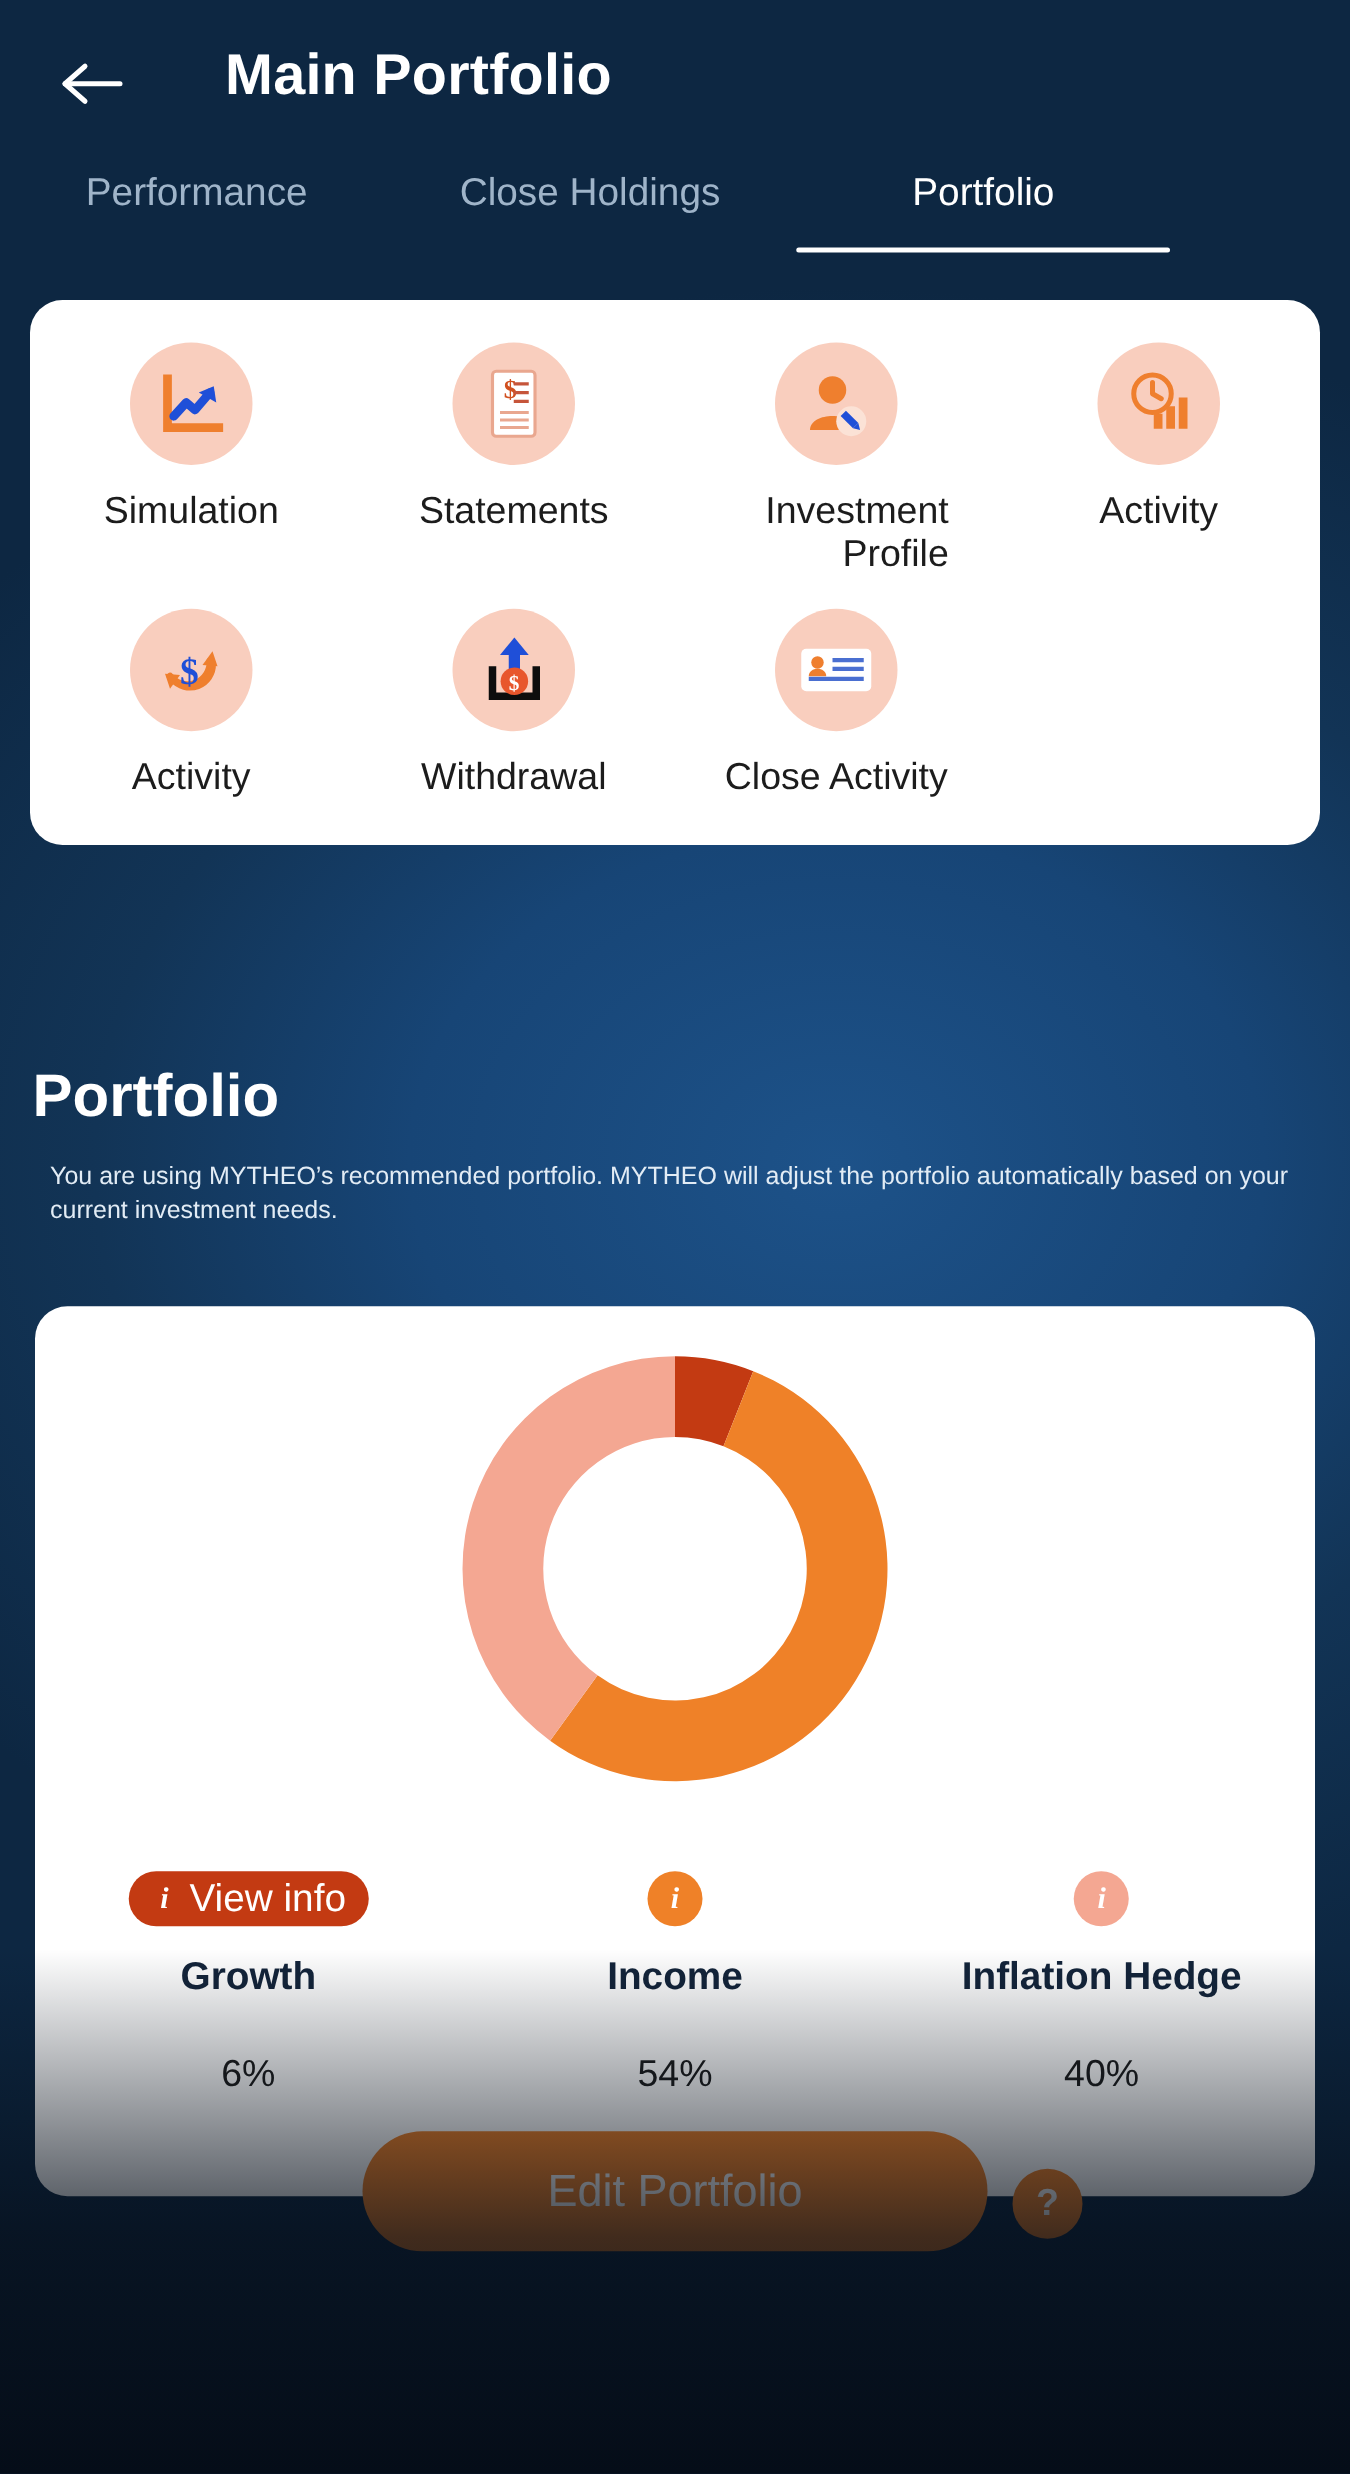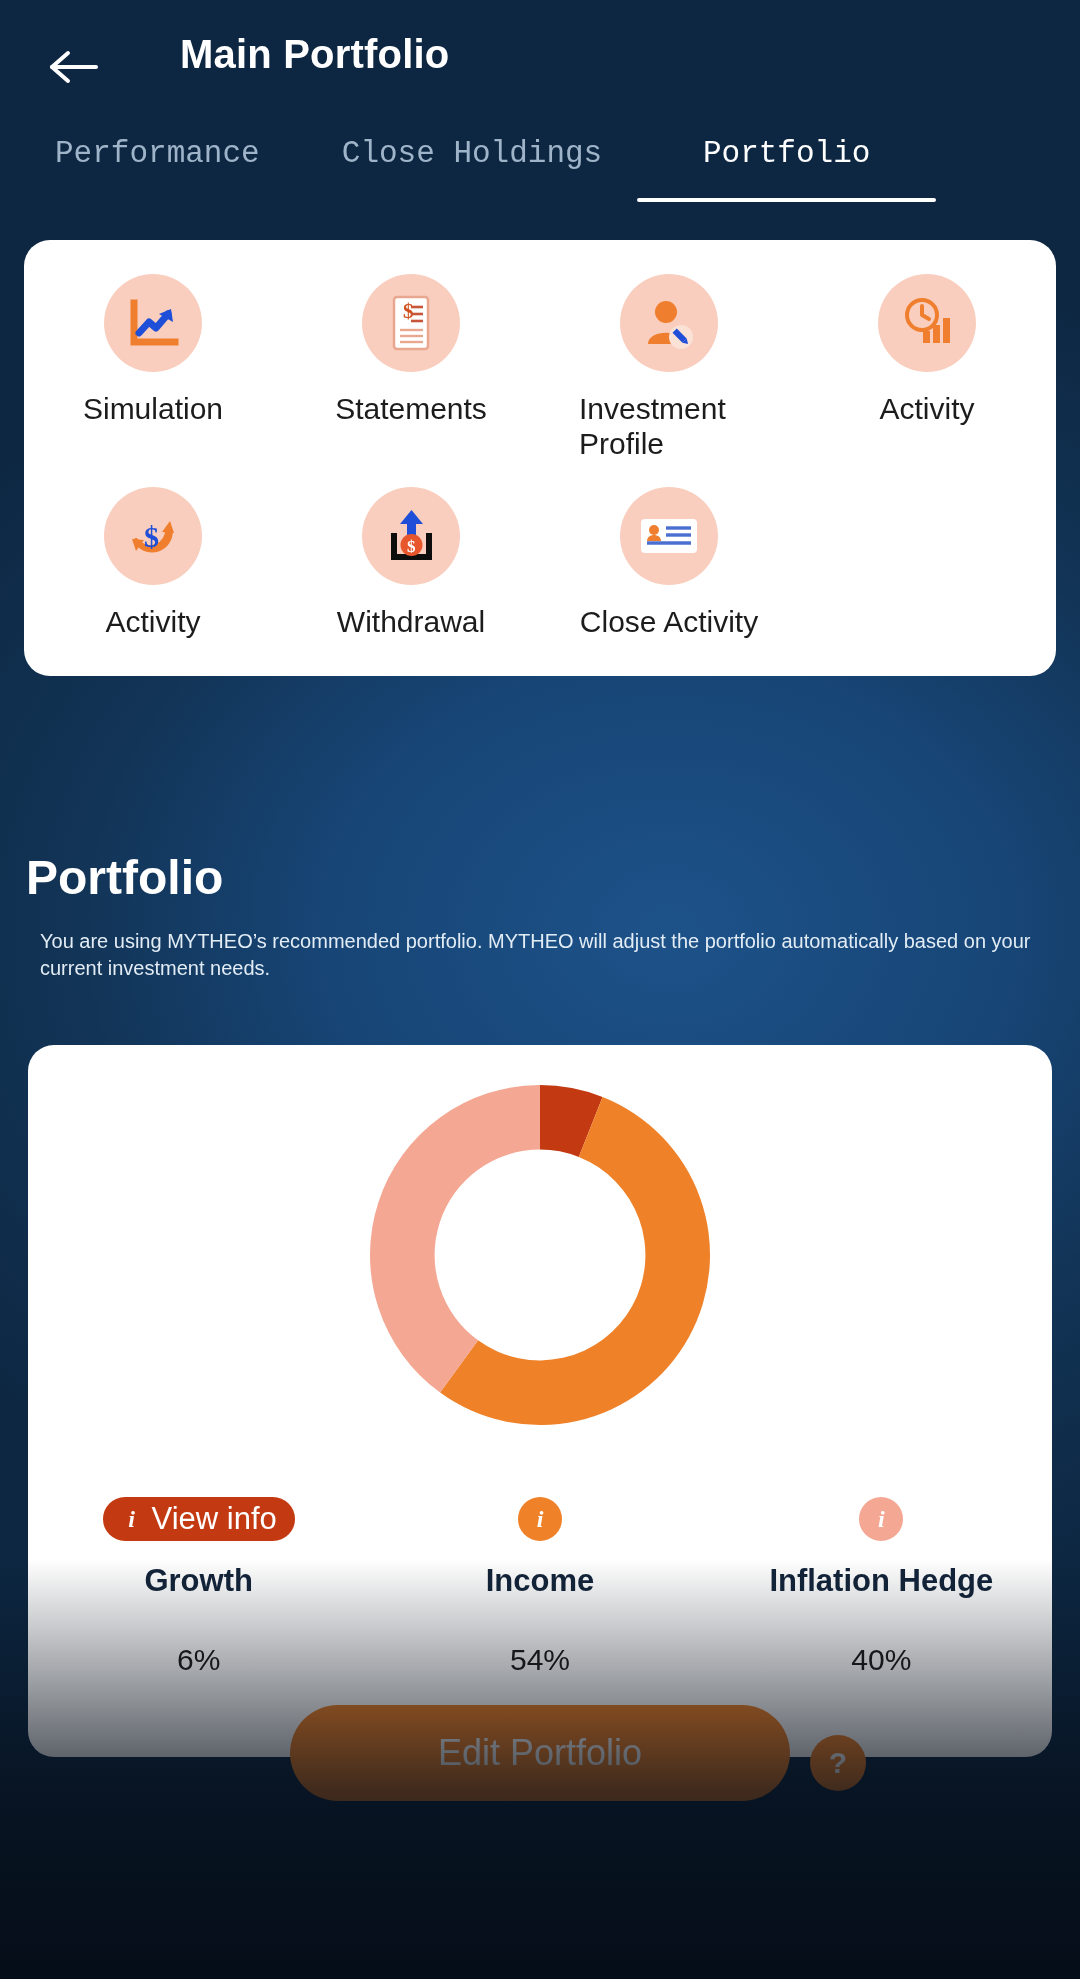--- a/index.html
+++ b/index.html
@@ -28,29 +28,28 @@
   .header { position:absolute; top:0; left:0; width:1080px; height:132px; }
   .back-btn {
     position:absolute; left:40px; top:36px;
     width:68px; height:62px;
     display:flex; align-items:center; justify-content:center;
     cursor:pointer;
   }
   .back-btn svg { display:block; }
   .page-title {
     position:absolute; left:180px; top:32px;
-    font-size:40px; font-weight:bold; color:#ffffff;
+    font-size:46px; font-weight:bold; color:#ffffff;
     letter-spacing:0.2px;
   }
 
   
   .tabs {
     position:absolute; top:136px; left:0; width:944px; height:66px;
     display:flex;
-    font-family:Liberation Mono, monospace;
   }
   .tab {
     flex:1; text-align:center;
     font-size:31px; color:#9fb4c9;
     padding-bottom:16px;
     cursor:pointer;
     position:relative;
   }
   .tab.active { color:#ffffff; }
   .tab.active::after {
@@ -75,21 +74,21 @@
     cursor:pointer;
   }
   .icon-circle {
     width:98px; height:98px; border-radius:50%;
     background:#f9cebe;
     display:flex; align-items:center; justify-content:center;
     position:relative;
   }
   .action-label {
     margin-top:20px;
-    font-size:30px; color:#1c1c1c; text-align:left;
+    font-size:30px; color:#1c1c1c; text-align:right;
     line-height:1.15; max-width:180px;
   }
 
   
   .section-title {
     position:absolute; left:26px; top:850px;
     font-size:48px; font-weight:bold; color:#ffffff;
   }
   .section-desc {
     position:absolute; left:40px; top:928px;

